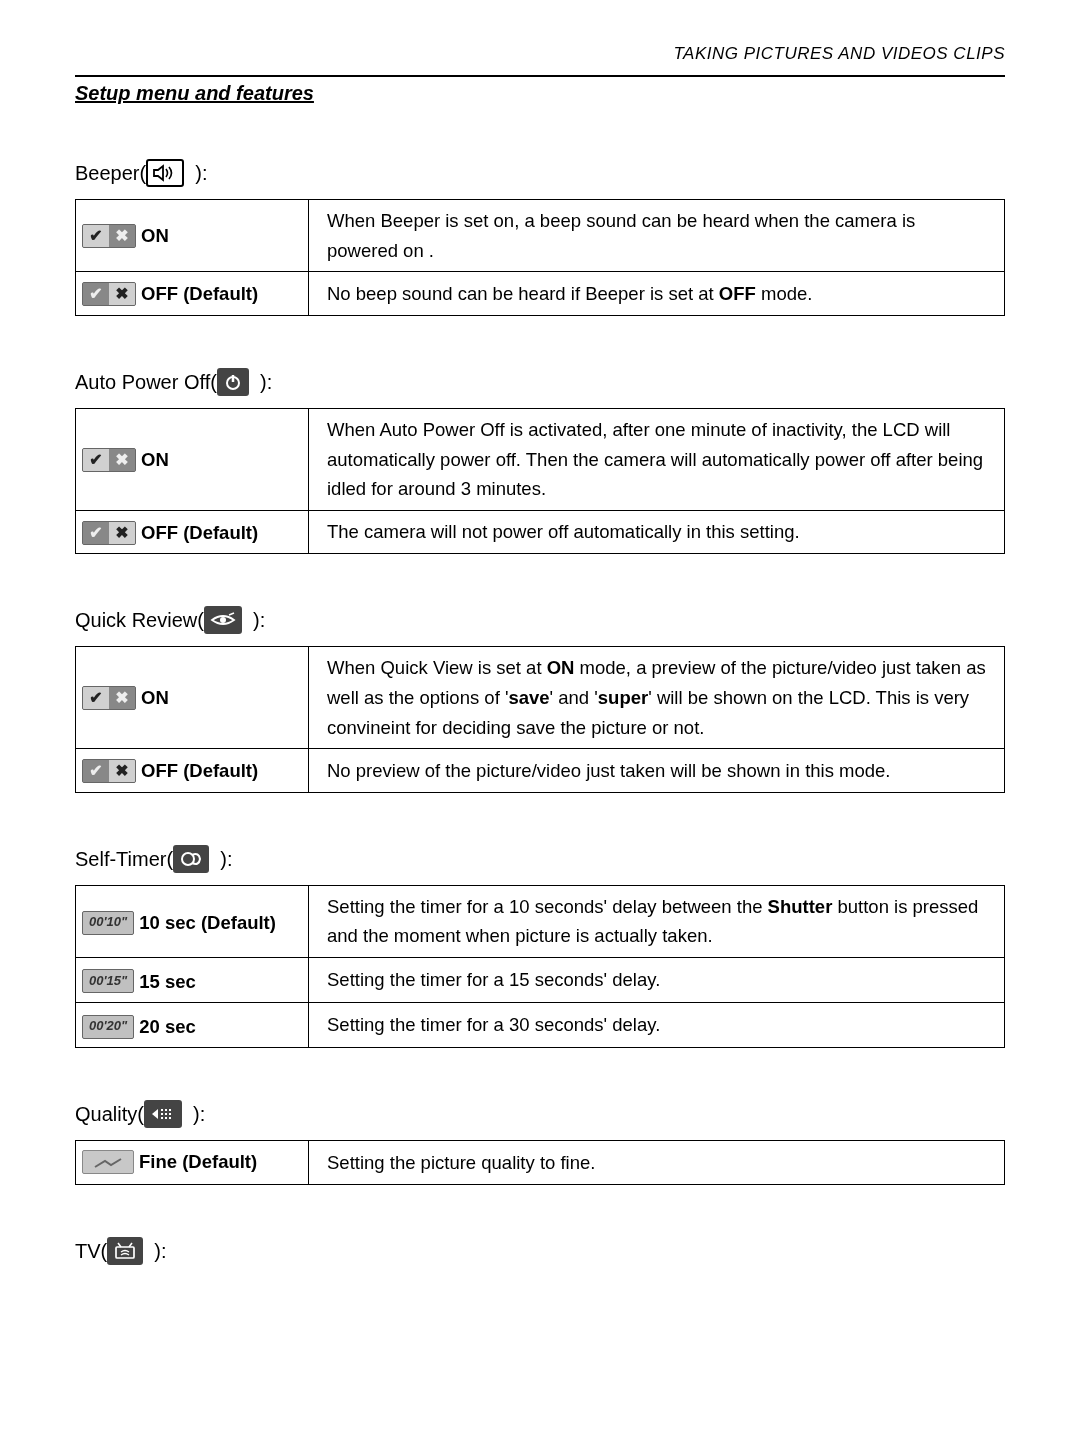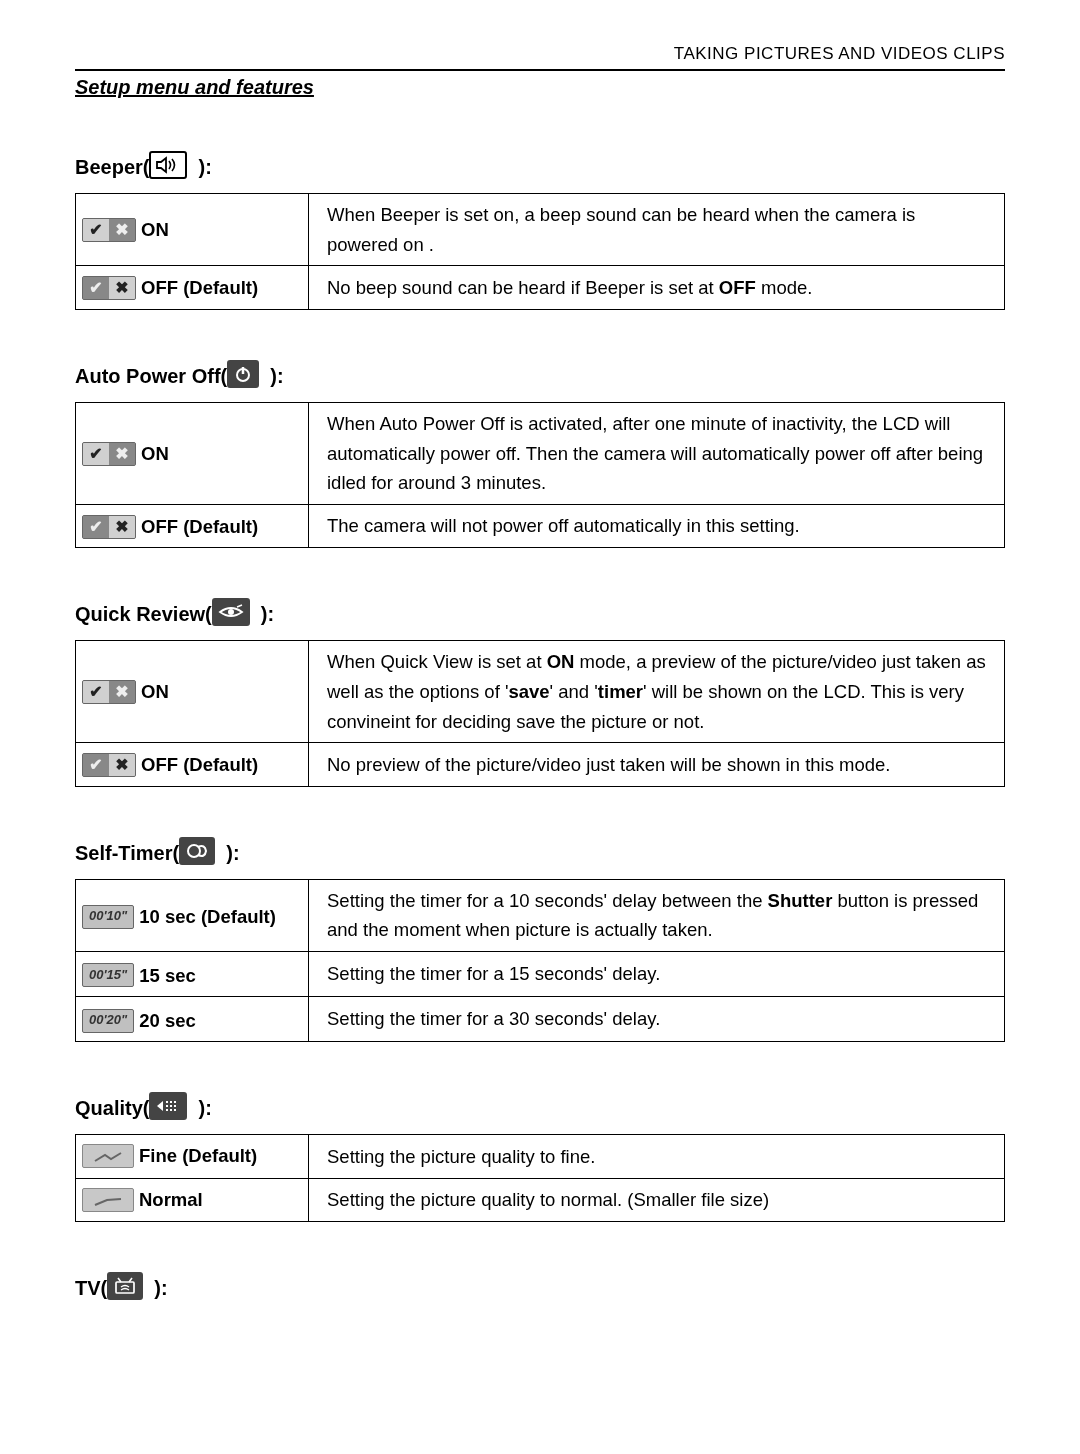--- a/index.html
+++ b/index.html
@@ -16,40 +16,42 @@
   min-height: 1454px;
   position: relative;
   padding: 40px 75px 60px 75px;
   box-sizing: border-box;
 }
 .header-line {
   text-align: right;
   font-size: 17px;
   letter-spacing: 0.5px;
   border-bottom: 2px solid #000;
-  padding-bottom: 2px;
+  padding-bottom: 8px;
+  font-style: italic;
 }
 .section-title {
   font-weight: bold;
   font-style: italic;
   text-decoration: underline;
   margin-top: 0;
   font-size: 20px;
 }
 .subsection {
   margin-top: 50px;
 }
 .subsection-first {
   margin-top: 48px;
 }
 .sub-title {
-  font-weight: bold;
+  font-weight: normal;
   font-size: 20px;
   margin-bottom: 10px;
   display: flex;
+  align-items: center;
   flex-wrap: wrap;
 }
 .sub-title .label-text { white-space: pre; }
 .sub-title .suffix { white-space: pre; }
 table.desc {
   width: 100%;
   border-collapse: collapse;
   border: 1.5px solid #000;
   font-size: 18.5px;
 }
@@ -254,21 +256,21 @@
         <td class="left">
           <span class="option">
             <span class="check-cross">
                   <span class="half sel">✔</span>
                   <span class="half unsel">✖</span>
                 </span>
             <span>ON</span>
           </span>
         </td>
         <td class="right">
-          <span>When Quick View is set at </span><span class="b">ON</span><span> mode, a preview of the picture/video just taken as well as the options of '</span><span class="b">save</span><span>' and '</span><span class="b">timer</span><span>' will be shown on the LCD. This is very convineint for deciding save the picture or not.</span>
+          <span>When Quick View is set at </span><span class="b">ON</span><span> mode, a preview of the picture/video just taken as well as the options of '</span><span class="b">save</span><span>' and '</span><span class="b">super</span><span>' will be shown on the LCD. This is very convineint for deciding save the picture or not.</span>
         </td>
       </tr>
       <tr>
         <td class="left">
           <span class="option">
             <span class="check-cross">
                   <span class="half unsel">✔</span>
                   <span class="half sel">✖</span>
                 </span>
             <span>OFF (Default)</span>
@@ -347,33 +349,20 @@
             <span class="quality-tag">
               <svg width="30" height="14" viewBox="0 0 30 14">
                     <path d="M2 12 L12 6 L18 10 L28 4" fill="none" stroke="#666" stroke-width="2"></path>
                   </svg>
             </span>
             <span>Fine (Default)</span>
           </span>
         </td>
         <td class="right">Setting the picture quality to fine.</td>
       </tr>
-      <tr>
-        <td class="left">
-          <span class="option">
-            <span class="quality-tag">
-              <svg width="30" height="14" viewBox="0 0 30 14">
-                    <path d="M2 12 L14 7 L28 6" fill="none" stroke="#666" stroke-width="2"></path>
-                  </svg>
-            </span>
-            <span>Normal</span>
-          </span>
-        </td>
-        <td class="right">Setting the picture quality to normal. (Smaller file size)</td>
-      </tr>
     </tbody>
       </table>
   </div>
 
   <div class="subsection">
     <div class="sub-title">
       <span class="label-text">TV(</span>
       <span class="icon-box icon-box-dark">
         <svg width="24" height="18" viewBox="0 0 24 18">
           <rect x="3" y="5" width="18" height="11" rx="1" fill="none" stroke="#fff" stroke-width="1.7"></rect>

